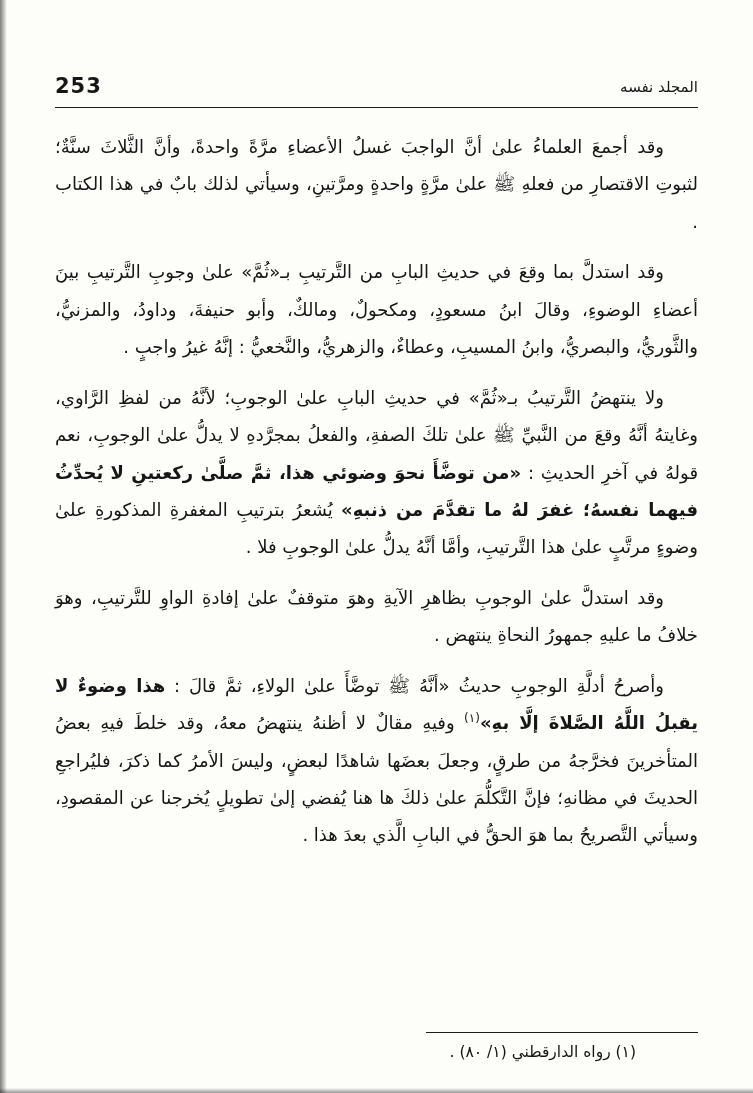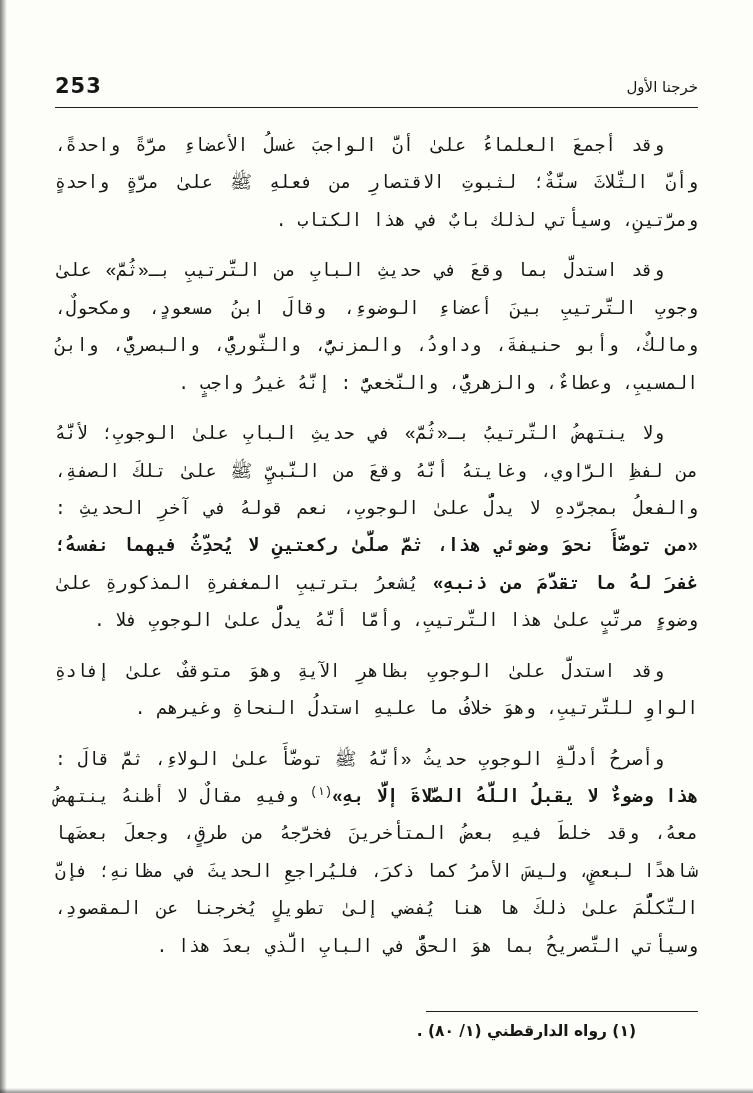--- a/index.html
+++ b/index.html
@@ -62,35 +62,33 @@
   .body-text {
     direction: rtl;
     text-align: justify;
     margin-top: 20px;
     font-size: 18px;
     line-height: 2.08;
   }
   .body-text p {
     margin: 0 0 13px 0;
     text-indent: 34px;
-    font-family: Liberation Mono, monospace;
   }
   .seg-bold { font-weight: bold; }
   .seg-sup {
     font-size: 12px;
     vertical-align: super;
     line-height: 0;
   }
   .footnote-area {
     position: absolute;
     right: 55px;
     left: 55px;
-    bottom: 53px;
+    bottom: 32px;
     direction: rtl;
-    font-weight: bold;
   }
   .footnote-rule {
     border: 0;
     border-top: 1.6px solid #1c1c1c;
     width: 272px;
     margin: 0 0 10px auto; 
     margin-left: auto;
     margin-right: 0;
   }
   .footnote-text {
@@ -99,35 +97,35 @@
     text-align: right;
     padding-right: 62px;
   }
 </style>
 </head>
 <body>
 
 <div class="page">
 
   <header class="page-header">
-    <span class="volume-title">خرجنا الأول</span>
+    <span class="volume-title">المجلد نفسه</span>
     <span class="page-number">253</span>
   </header>
 
   <hr class="header-rule">
 
   <main class="body-text">
 
     <p><span>وقد أجمعَ العلماءُ علىٰ أنَّ الواجبَ غسلُ الأعضاءِ مرَّةً واحدةً، وأنَّ الثَّلاثَ سنَّةٌ؛ لثبوتِ الاقتصارِ من فعلهِ ﷺ علىٰ مرَّةٍ واحدةٍ ومرَّتينِ، وسيأتي لذلك بابٌ في هذا الكتاب .</span></p>
 
     <p><span>وقد استدلَّ بما وقعَ في حديثِ البابِ من التَّرتيبِ بـ«ثُمَّ» علىٰ وجوبِ التَّرتيبِ بينَ أعضاءِ الوضوءِ، وقالَ ابنُ مسعودٍ، ومكحولٌ، ومالكٌ، وأبو حنيفةَ، وداودُ، والمزنيُّ، والثَّوريُّ، والبصريُّ، وابنُ المسيبِ، وعطاءٌ، والزهريُّ، والنَّخعيُّ : إنَّهُ غيرُ واجبٍ .</span></p>
 
     <p><span>ولا ينتهضُ التَّرتيبُ بـ«ثُمَّ» في حديثِ البابِ علىٰ الوجوبِ؛ لأنَّهُ من لفظِ الرَّاوي، وغايتهُ أنَّهُ وقعَ من النَّبيِّ ﷺ علىٰ تلكَ الصفةِ، والفعلُ بمجرَّدهِ لا يدلُّ علىٰ الوجوبِ، نعم قولهُ في آخرِ الحديثِ : </span><span class="seg-bold">«من توضَّأَ نحوَ وضوئي هذا، ثمَّ صلَّىٰ ركعتينِ لا يُحدِّثُ فيهما نفسهُ؛ غفرَ لهُ ما تقدَّمَ من ذنبهِ»</span><span> يُشعرُ بترتيبِ المغفرةِ المذكورةِ علىٰ وضوءٍ مرتَّبٍ علىٰ هذا التَّرتيبِ، وأمَّا أنَّهُ يدلُّ علىٰ الوجوبِ فلا .</span></p>
 
-    <p><span>وقد استدلَّ علىٰ الوجوبِ بظاهرِ الآيةِ وهوَ متوقفٌ علىٰ إفادةِ الواوِ للتَّرتيبِ، وهوَ خلافُ ما عليهِ استدلُ النحاةِ وغيرهم .</span></p>
+    <p><span>وقد استدلَّ علىٰ الوجوبِ بظاهرِ الآيةِ وهوَ متوقفٌ علىٰ إفادةِ الواوِ للتَّرتيبِ، وهوَ خلافُ ما عليهِ جمهورُ النحاةِ ينتهض .</span></p>
 
     <p><span>وأصرحُ أدلَّةِ الوجوبِ حديثُ «أنَّهُ ﷺ توضَّأَ علىٰ الولاءِ، ثمَّ قالَ : </span><span class="seg-bold">هذا وضوءٌ لا يقبلُ اللَّهُ الصَّلاةَ إلَّا بهِ»</span><span class="seg-sup">(١)</span><span> وفيهِ مقالٌ لا أظنهُ ينتهضُ معهُ، وقد خلطَ فيهِ بعضُ المتأخرينَ فخرَّجهُ من طرقٍ، وجعلَ بعضَها شاهدًا لبعضٍ، وليسَ الأمرُ كما ذكرَ، فليُراجعِ الحديثَ في مظانهِ؛ فإنَّ التَّكلُّمَ علىٰ ذلكَ ها هنا يُفضي إلىٰ تطويلٍ يُخرجنا عن المقصودِ، وسيأتي التَّصريحُ بما هوَ الحقُّ في البابِ الَّذي بعدَ هذا .</span></p>
 
   </main>
 
   <div class="footnote-area">
     <hr class="footnote-rule">
     <p class="footnote-text">(١) رواه الدارقطني (١/ ٨٠) .</p>
   </div>
 

